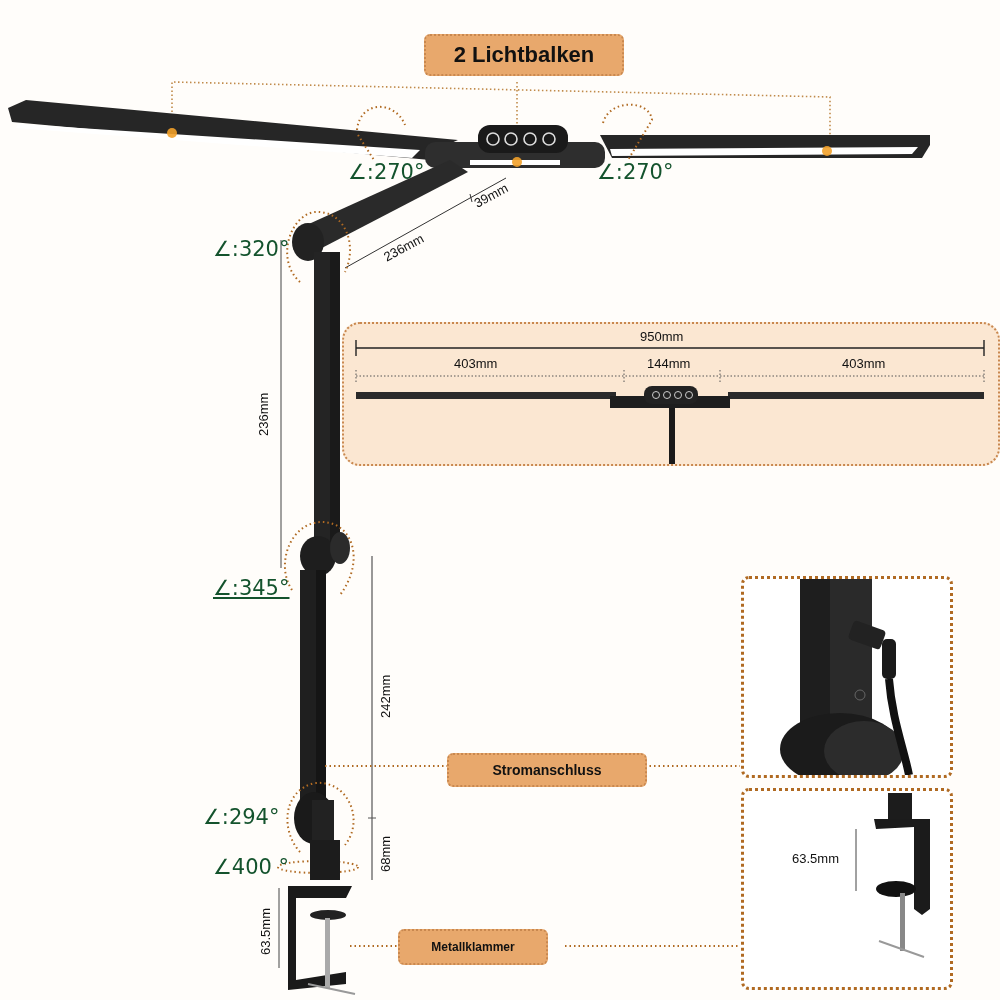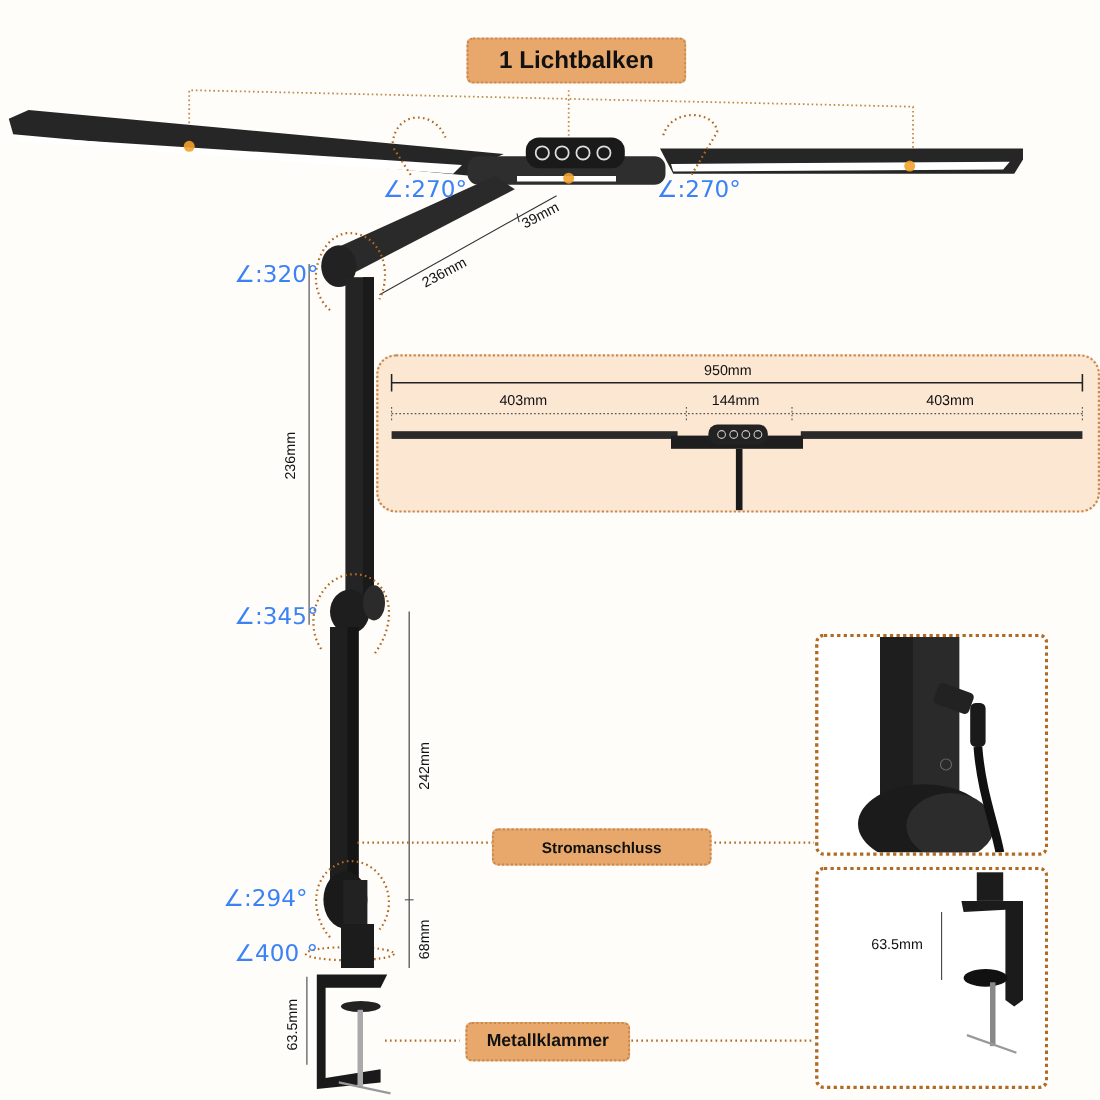--- a/index.html
+++ b/index.html
@@ -1,19 +1,19 @@
 <!DOCTYPE html>
 <html><head>
 <meta charset="utf-8">
 <style>
   html,body{margin:0;padding:0;}
   body{width:1000px;height:1000px;background:#fffdfa;position:relative;overflow:hidden;font-family:"Liberation Sans",sans-serif;}
   svg.main{position:absolute;left:0;top:0;}
   .label-box{position:absolute;background:#e8a86c;border:2px dotted #c9884f;border-radius:6px;font-weight:bold;color:#111;text-align:center;font-family:"Liberation Sans",sans-serif;}
-  .angle{position:absolute;color:#3b82f6;font-size:21px;font-family:"DejaVu Sans",sans-serif;letter-spacing:0px;white-space:nowrap;}
+  .angle{position:absolute;color:#14532d;font-size:21px;font-family:"DejaVu Sans",sans-serif;letter-spacing:0px;white-space:nowrap;}
   .dim{position:absolute;color:#111;font-size:13px;font-family:"Liberation Sans",sans-serif;white-space:nowrap;}
   .vert{transform-origin:left top;transform:rotate(-90deg);}
   .panel{position:absolute;background:#fbe7d2;border:2px dotted #c9884f;border-radius:18px;}
   .inset{position:absolute;background:#ffffff;border:3px dotted #b06a22;border-radius:8px;}
 </style>
 </head>
 <body>
 
 <svg class="main" width="1000" height="1000" viewBox="0 0 1000 1000">
 
@@ -110,26 +110,26 @@
   <line x1="279" y1="888" x2="279" y2="968" stroke="#444" stroke-width="1"></line>
 
   <g stroke="#b06a22" stroke-width="2" stroke-dasharray="1.5 3" fill="none">
     <line x1="325" y1="766" x2="447" y2="766"></line>
     <line x1="645" y1="766" x2="740" y2="766"></line>
     <line x1="350" y1="946" x2="418" y2="946"></line>
     <line x1="565" y1="946" x2="740" y2="946"></line>
   </g>
 </svg>
 
-<div class="label-box" style="left:424px;top:34px;width:196px;height:38px;line-height:38px;font-size:22px;">1 Lichtbalken</div>
+<div class="label-box" style="left:424px;top:34px;width:196px;height:38px;line-height:38px;font-size:22px;">2 Lichtbalken</div>
 
 <div class="angle" style="left:348px;top:160px;">∠:270°</div>
 <div class="angle" style="left:597px;top:160px;">∠:270°</div>
 <div class="angle" style="left:213px;top:237px;text-align:right;">∠:320°</div>
-<div class="angle" style="left:213px;top:548px;">∠:345°</div>
+<div class="angle" style="left:213px;top:576px;text-decoration:underline;">∠:345°</div>
 <div class="angle" style="left:203px;top:805px;">∠:294°</div>
 <div class="angle" style="left:213px;top:855px;">∠400 °</div>
 
 <div class="dim" style="left:473px;top:188px;transform:rotate(-28deg);">39mm</div>
 <div class="dim" style="left:382px;top:240px;transform:rotate(-28deg);">236mm</div>
 <div class="dim vert" style="left:256px;top:436px;">236mm</div>
 <div class="dim vert" style="left:378px;top:718px;">242mm</div>
 <div class="dim vert" style="left:378px;top:872px;">68mm</div>
 <div class="dim vert" style="left:258px;top:955px;">63.5mm</div>
 
@@ -153,21 +153,21 @@
     <circle cx="345" cy="71" r="3.5" fill="none" stroke="#ccc"></circle>
     <rect x="325" y="84" width="6" height="56" fill="#1a1a1a"></rect>
   </svg>
   <div class="dim" style="left:296px;top:5px;">950mm</div>
   <div class="dim" style="left:110px;top:32px;">403mm</div>
   <div class="dim" style="left:303px;top:32px;">144mm</div>
   <div class="dim" style="left:498px;top:32px;">403mm</div>
 </div>
 
 <div class="label-box" style="left:447px;top:753px;width:196px;height:30px;line-height:30px;font-size:14px;">Stromanschluss</div>
-<div class="label-box" style="left:423px;top:929px;width:146px;height:32px;line-height:32px;font-size:16px;">Metallklammer</div>
+<div class="label-box" style="left:398px;top:929px;width:146px;height:32px;line-height:32px;font-size:12px;">Metallklammer</div>
 
 <div class="inset" style="left:741px;top:576px;width:206px;height:196px;overflow:hidden;">
   <svg width="206" height="196">
     <rect x="56" y="0" width="72" height="150" fill="#1e1e1e"></rect>
     <rect x="86" y="0" width="42" height="150" fill="#2a2a2a"></rect>
     <ellipse cx="96" cy="170" rx="60" ry="36" fill="#1b1b1b"></ellipse>
     <ellipse cx="120" cy="172" rx="40" ry="30" fill="#2c2c2c"></ellipse>
     <rect x="106" y="46" width="34" height="20" rx="4" fill="#222" transform="rotate(20 123 56)"></rect>
     <rect x="138" y="60" width="14" height="40" rx="5" fill="#1a1a1a"></rect>
     <path d="M145 100 C148 140, 160 170, 165 196" stroke="#111" stroke-width="8" fill="none"></path>

